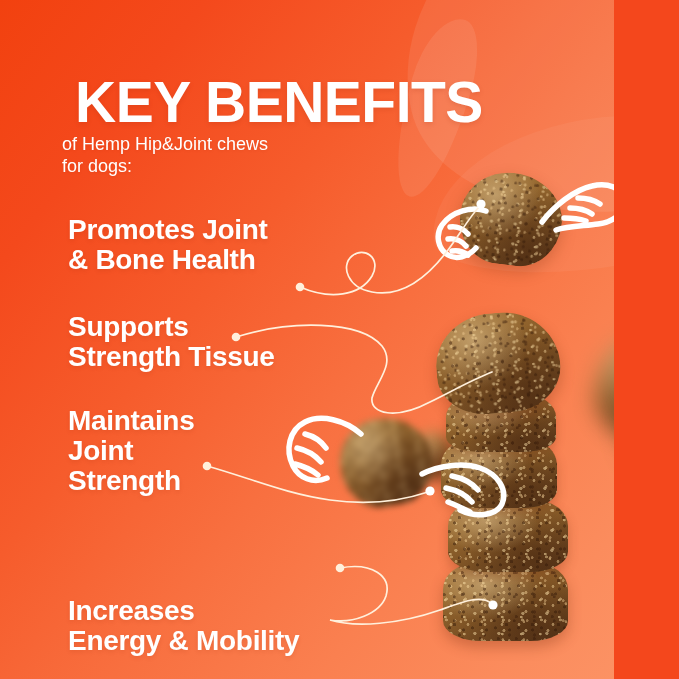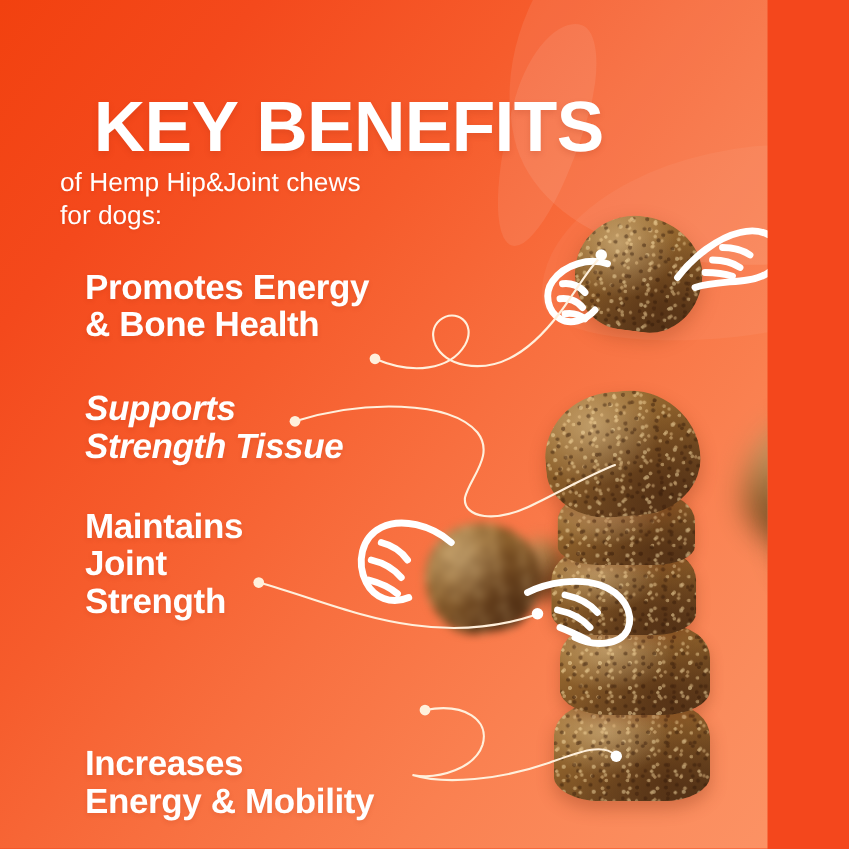--- a/index.html
+++ b/index.html
@@ -56,42 +56,42 @@
     color:#FFFFFF;
     font-size:57px;
     font-weight:bold;
     letter-spacing:-0.5px;
     line-height:1;
     white-space:nowrap;
     text-shadow:0 2px 5px rgba(150,40,10,.16);
     z-index:7;
   }
   .subhead{
-    position:absolute; left:48px; top:134px;
+    position:absolute; left:62px; top:134px;
     color:#FFFFFF;
-    font-size:21px;
+    font-size:18px;
     font-weight:normal;
     line-height:1.22;
     z-index:7;
     text-shadow:0 1px 3px rgba(150,40,10,.12);
   }
 
   .benefit{
     position:absolute;
     left:68px;
     color:#FFFFFF;
     font-size:28px;
     font-weight:bold;
     line-height:1.07;
     letter-spacing:-0.3px;
     z-index:7;
     text-shadow:0 2px 4px rgba(150,40,10,.14);
   }
   .b0{ top:215px; }
-  .b1{ top:312px;font-style:italic; }
+  .b1{ top:312px; }
   .b2{ top:406px; }
   .b3{ top:552px;margin-top:44px; }
 
   
   .treat{ position:absolute; z-index:4; }
 
   .heart-shape{
     position:relative;
     background:
       radial-gradient(ellipse at 32% 26%, rgba(255,235,190,.40) 0%, rgba(255,225,170,0) 46%),
@@ -240,21 +240,21 @@
   </svg>
 
   <div class="headline">KEY BENEFITS</div>
 
   <div class="subhead">
     <div>of Hemp Hip&amp;Joint chews</div>
     <div>for dogs:</div>
   </div>
 
   <div class="benefit b0">
-    <div>Promotes Energy</div>
+    <div>Promotes Joint</div>
     <div>&amp; Bone Health</div>
   </div>
 
   <div class="benefit b1">
     <div>Supports</div>
     <div>Strength Tissue</div>
   </div>
 
   <div class="benefit b2">
     <div>Maintains</div>

